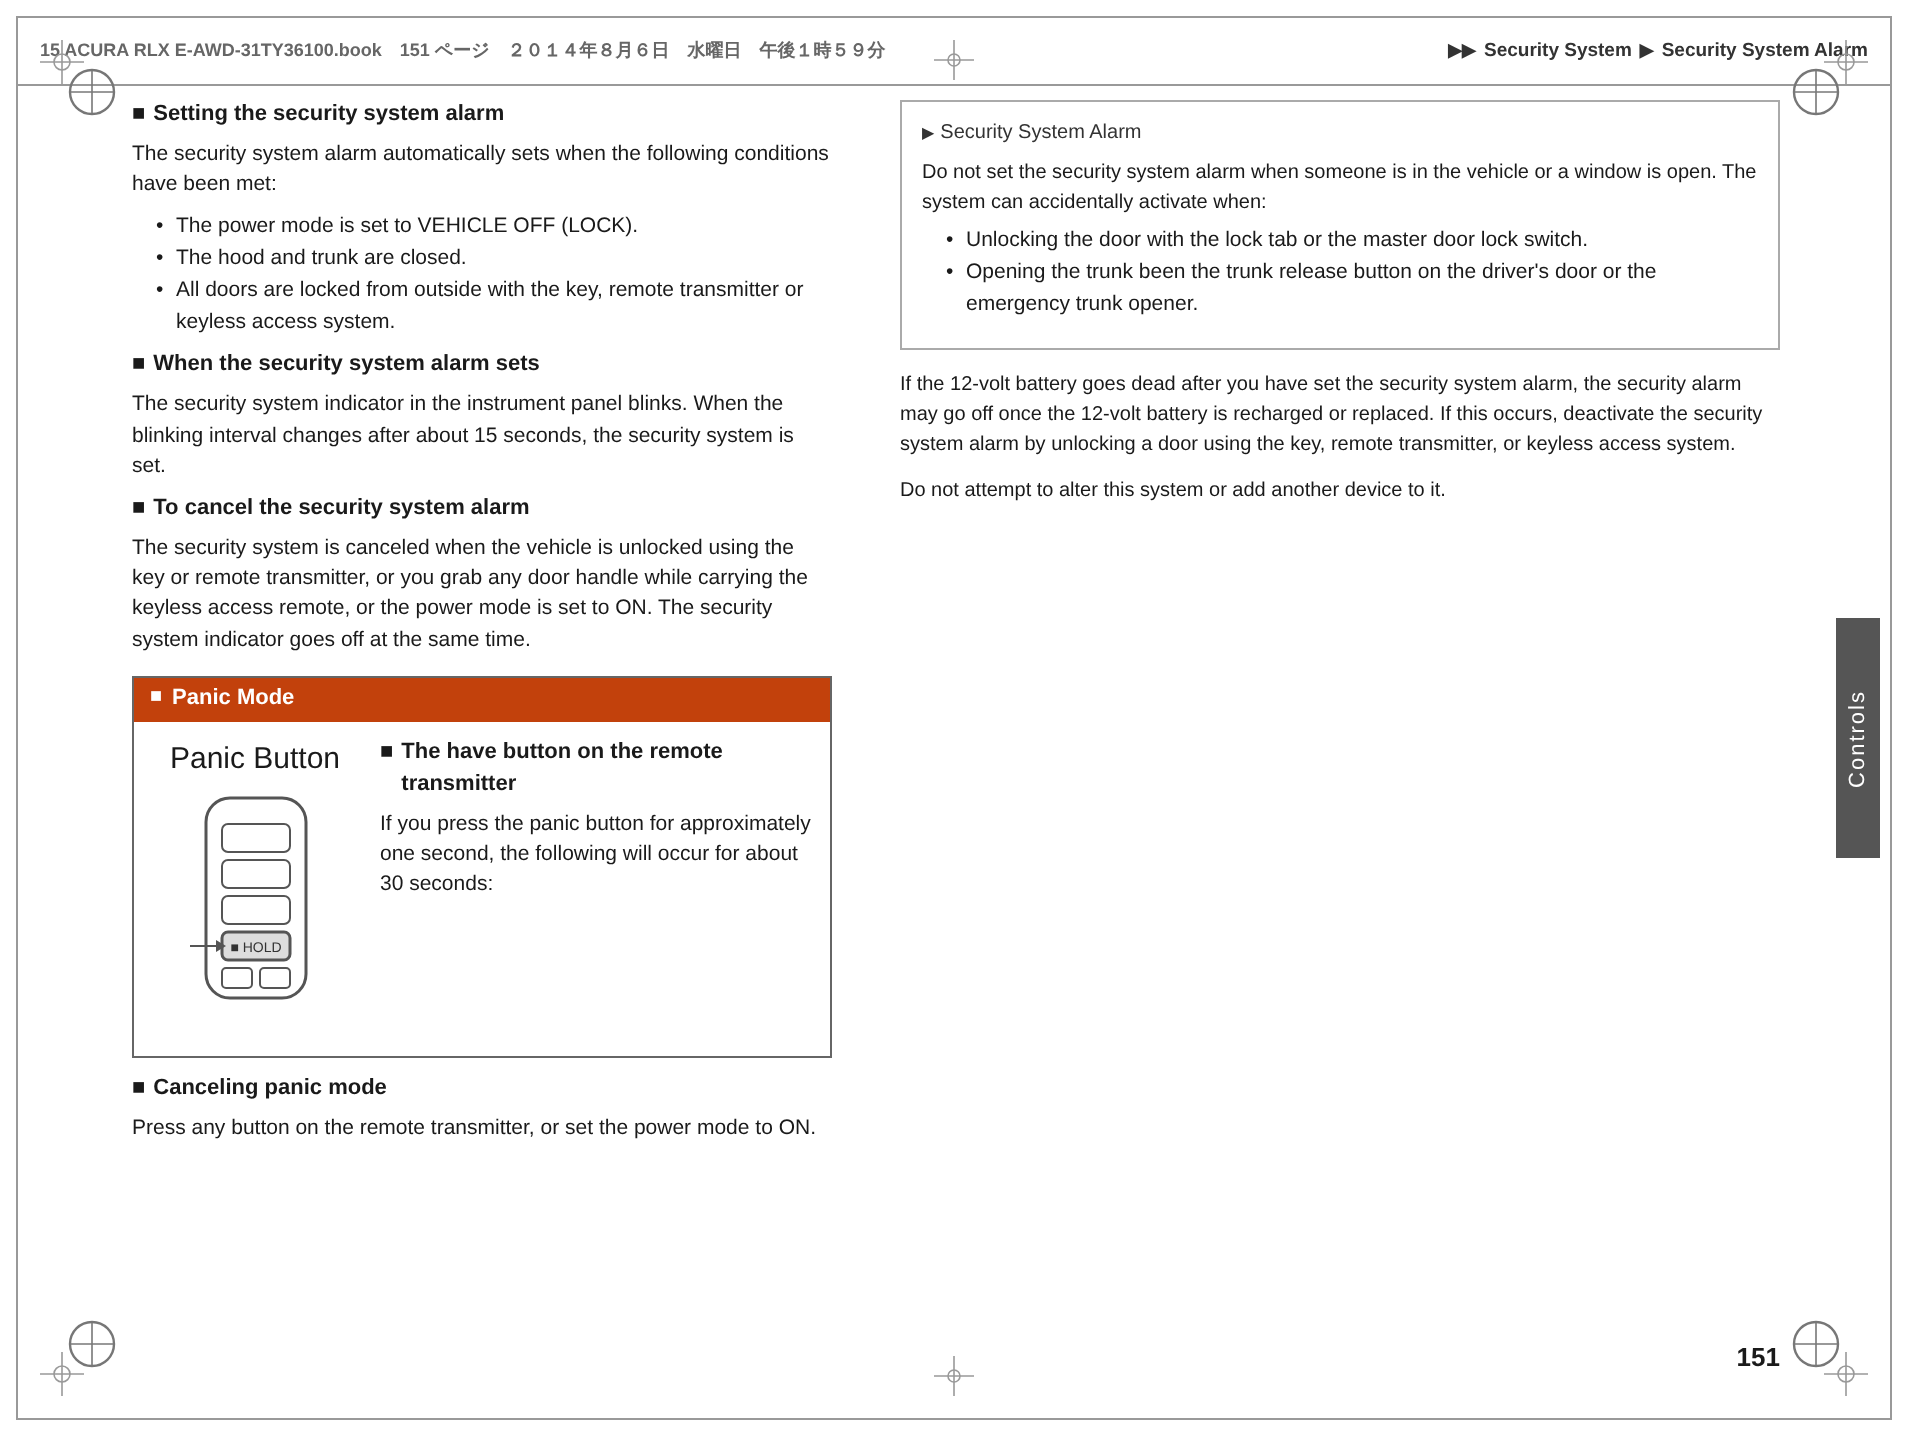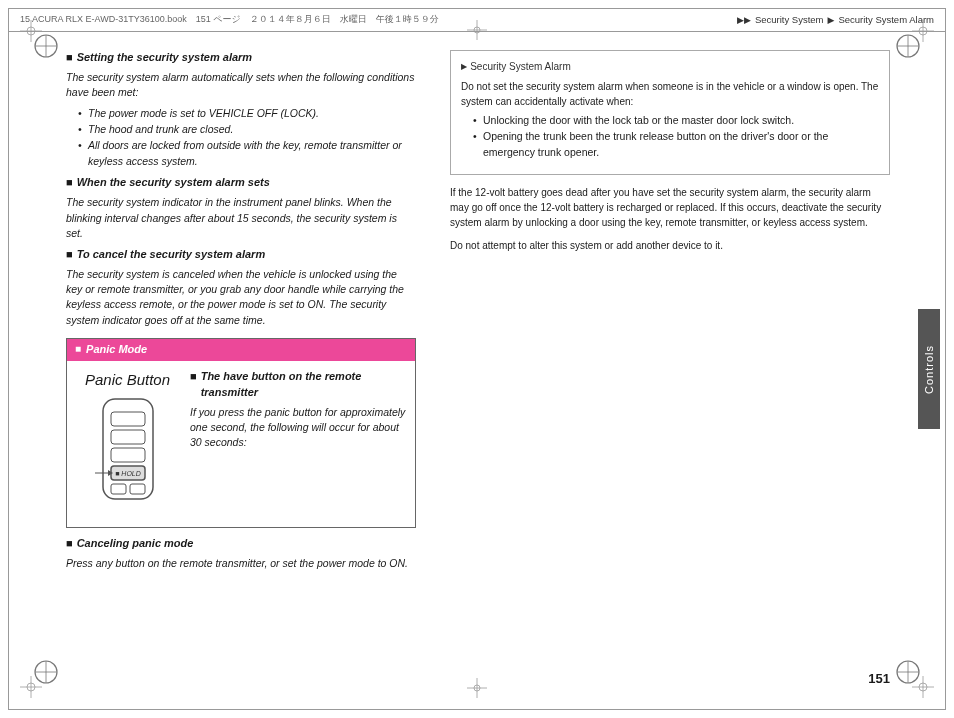--- a/index.html
+++ b/index.html
@@ -24,28 +24,29 @@
       bottom: 8px;
       border: 1px solid #999;
     }
 
     
     .header {
       position: absolute;
       top: 8px;
       left: 8px;
       right: 8px;
-      height: 24px;
+      height: 35px;
       border-bottom: 1px solid #999;
       display: flex;
       align-items: center;
       justify-content: space-between;
       padding: 0 12px;
       font-size: 9.5px;
       color: #555;
+      font-weight: bold;
     }
 
     .header-left {
       font-size: 9px;
       color: #666;
     }
 
     .header-right {
       display: flex;
       align-items: center;
@@ -112,21 +113,20 @@
       display: flex;
       flex-direction: row;
     }
 
     
     .left-col {
       flex: 0 0 420px;
       padding: 16px 18px 16px 52px;
       font-size: 10.5px;
       line-height: 1.45;
-      font-style: italic;
     }
 
     
     .right-col {
       flex: 1;
       padding: 16px 50px 16px 16px;
       position: relative;
     }
 
     
@@ -201,21 +201,21 @@
       left: 0;
     }
 
     
     .panic-section {
       margin-top: 10px;
       border: 1px solid #666;
     }
 
     .panic-header {
-      background: #ec4899;
+      background: #c2410c;
       color: white;
       padding: 3px 8px;
       font-weight: bold;
       font-size: 11px;
       display: flex;
       align-items: flex-start;
       gap: 5px;
     }
 
     .panic-header::before {

